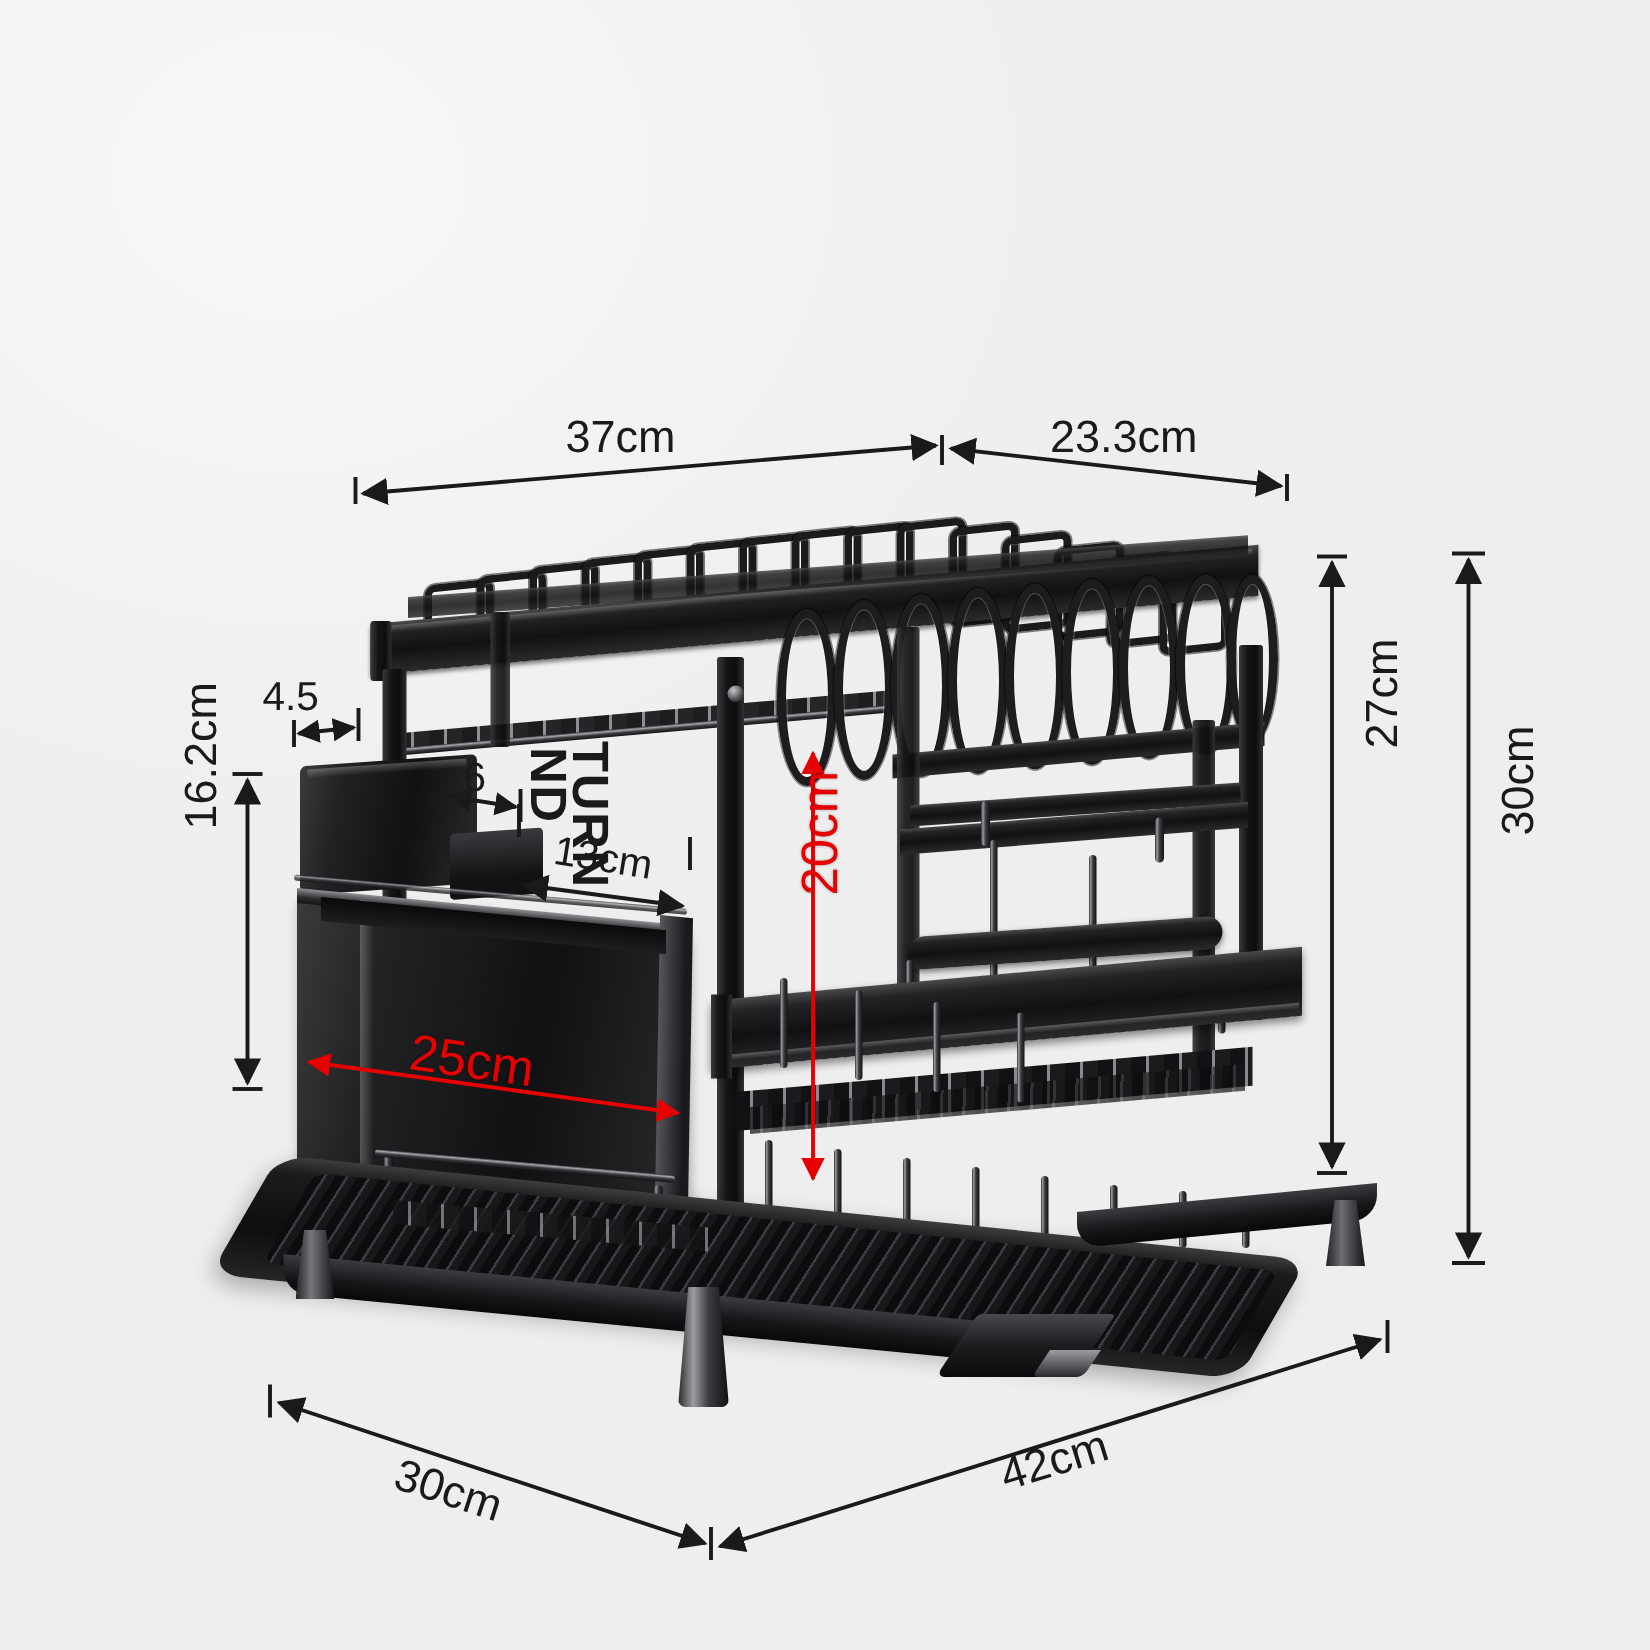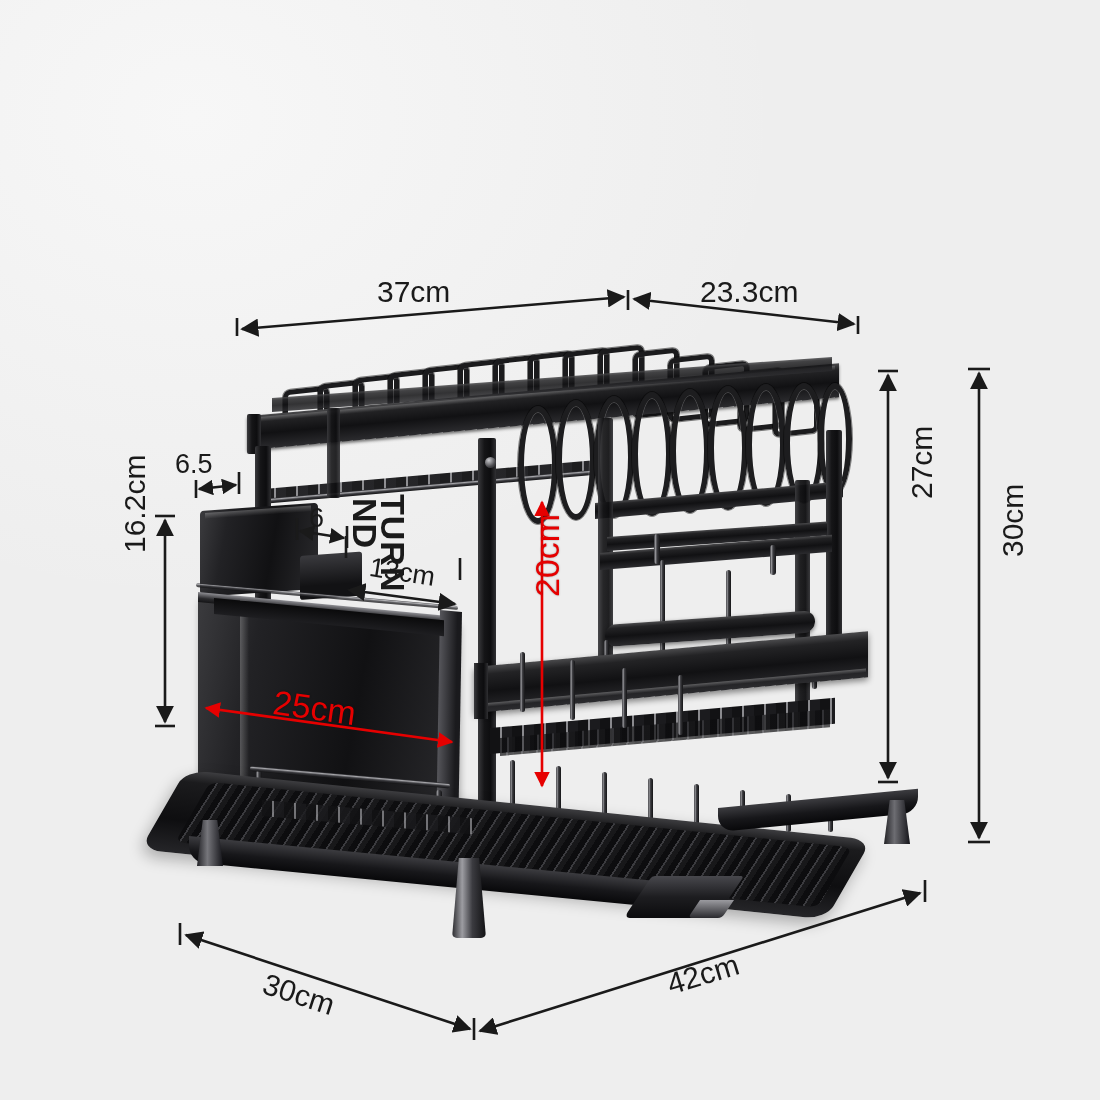--- a/index.html
+++ b/index.html
@@ -327,21 +327,21 @@
     <g stroke="#e60000" stroke-width="2.6" fill="none">
       <line x1="206" y1="708" x2="452" y2="742" marker-start="url(#ahr)" marker-end="url(#ahr)"></line>
       <line x1="542" y1="502" x2="542" y2="786" marker-start="url(#ahr)" marker-end="url(#ahr)"></line>
     </g>
   </svg>
 
   <div class="lbl" style="left:377px; top:275px;">37cm</div>
 
   <div class="lbl" style="left:700px; top:275px;">23.3cm</div>
 
-  <div class="lbl sm" style="left:175px; top:449px;">6.5</div>
+  <div class="lbl sm" style="left:175px; top:449px;">4.5</div>
 
   <div class="lbl sm" style="left:309px; top:503px;">6</div>
 
   <div class="lbl sm" style="left:372px; top:552px; transform: rotate(9deg); transform-origin:left top;">13cm</div>
 
   <div class="lbl" style="left:118px; top:553px; transform: rotate(-90deg); transform-origin:left top;">16.2cm</div>
 
   <div class="lbl red" style="left:276px; top:683px; font-size:34px; transform: rotate(8deg); transform-origin:left top;">25cm</div>
 
   <div class="lbl red" style="left:528px; top:597px; font-size:34px; transform: rotate(-90deg); transform-origin:left top;">20cm</div>

